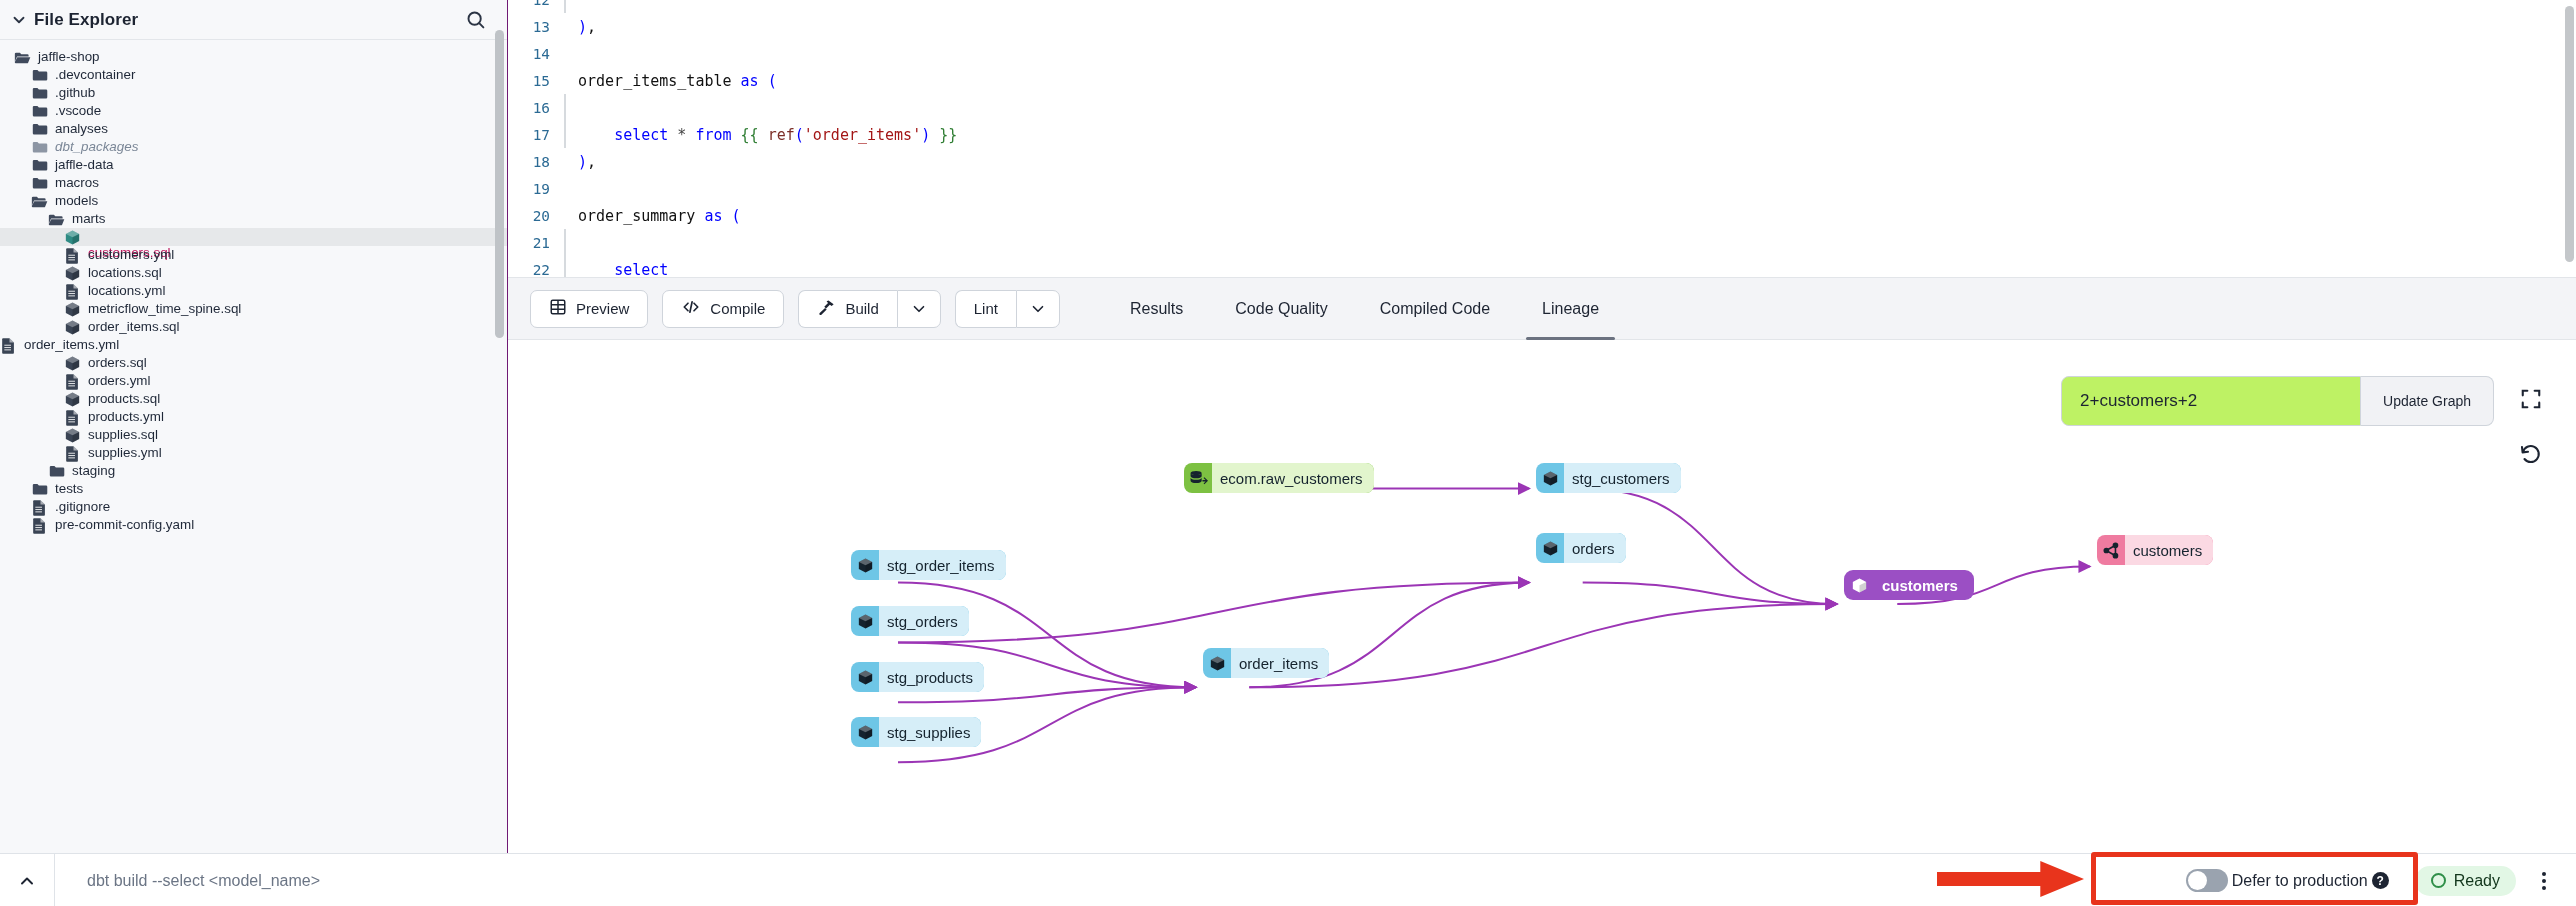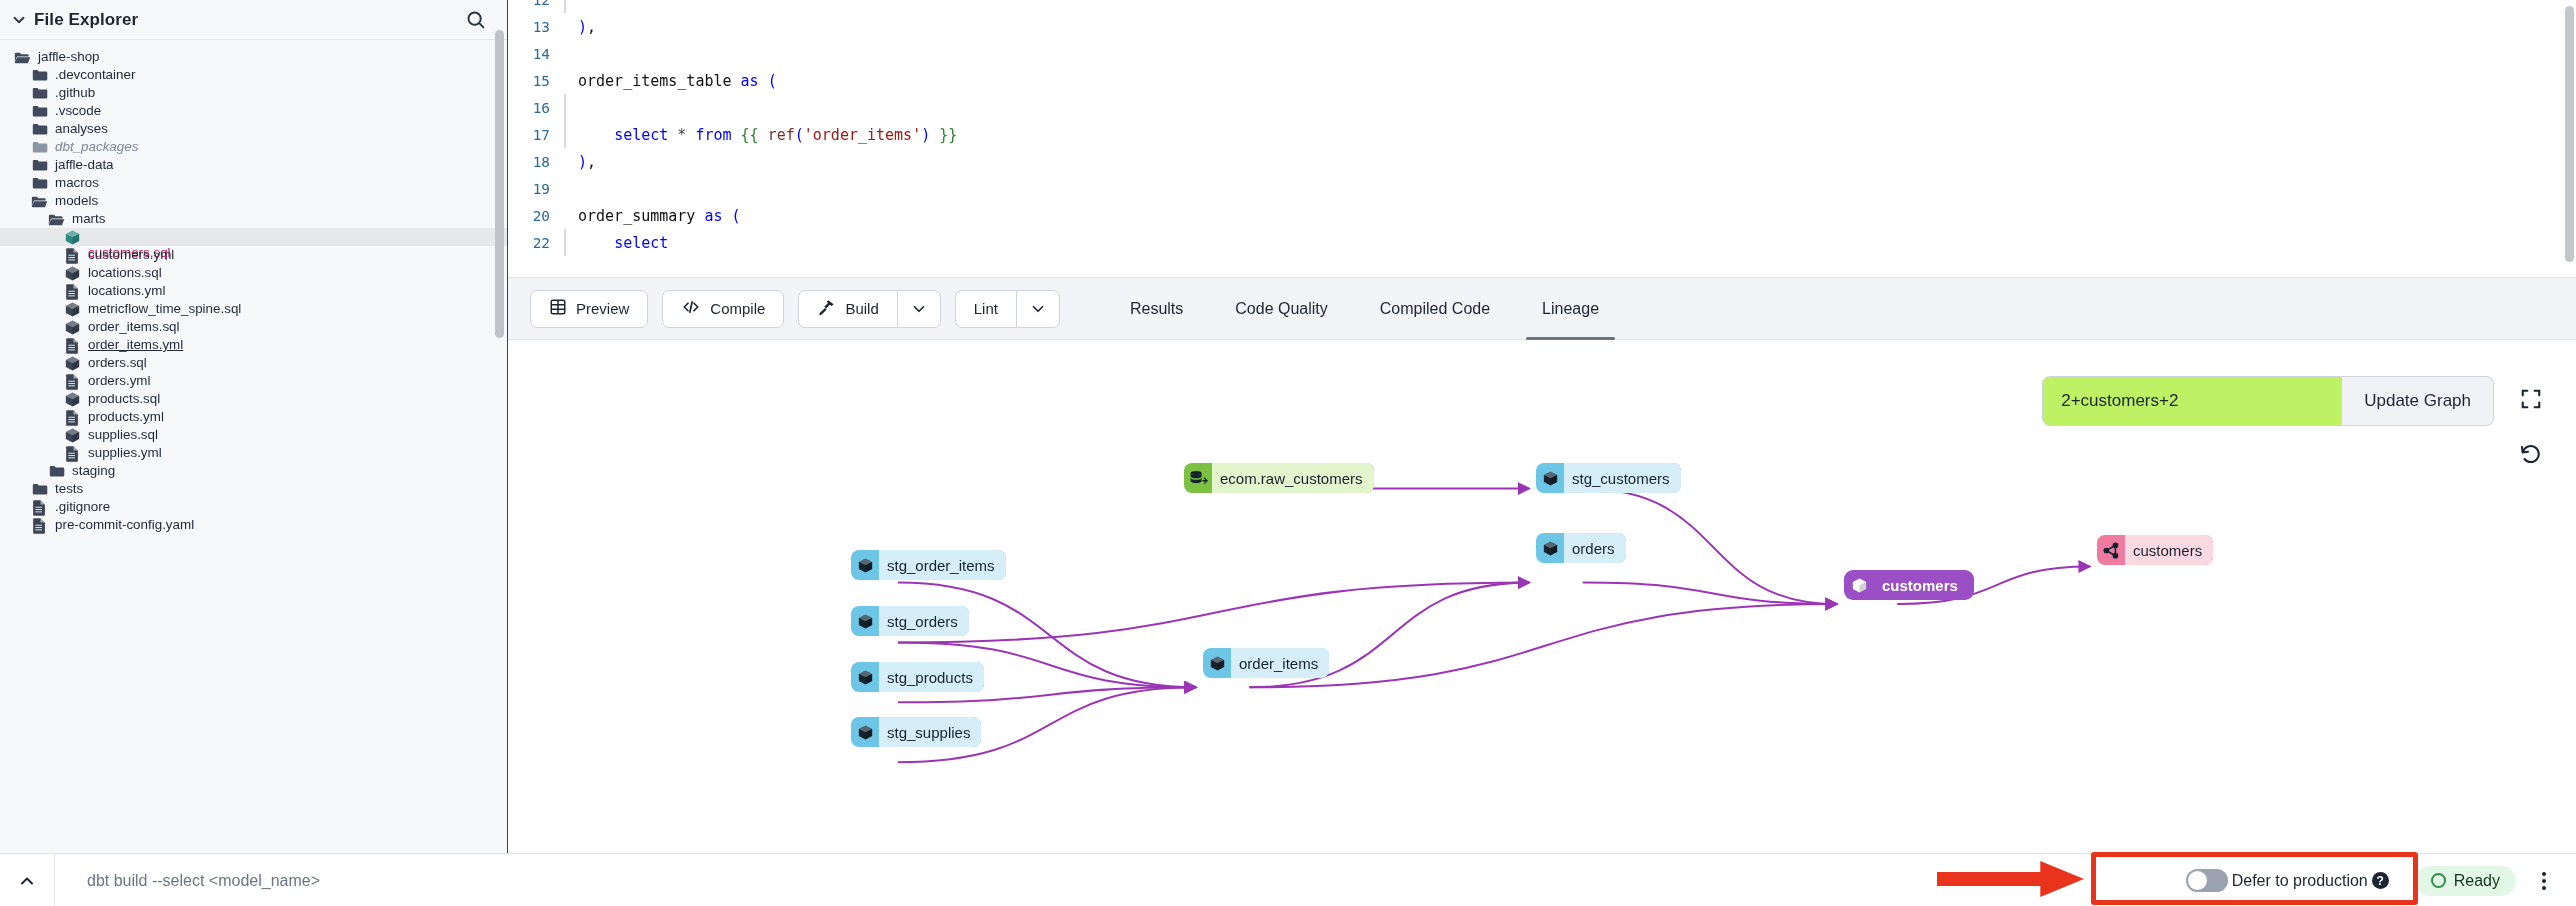--- a/index.html
+++ b/index.html
@@ -123,21 +123,21 @@
   }
   .selector-group { display: flex; align-items: stretch; }
   .selector-input {
     width: 300px; height: 50px; background: #bef264; border: 1px solid #cfd4db;
     border-radius: 8px 0 0 8px; display: flex; align-items: center; padding: 0 18px;
     font-size: 17px; color: #1d2432;
   }
   .update-btn {
     height: 50px; background: #f1f2f5; border: 1px solid #cfd4db; border-left: none;
     border-radius: 0 8px 8px 0; display: flex; align-items: center; padding: 0 22px;
-    font-size: 17px; color: #1d2432; cursor: pointer;
+    font-size: 14px; color: #1d2432; cursor: pointer;
   }
   .graph-icons { display: flex; flex-direction: column; align-items: center; gap: 22px; padding-top: 6px; }
   .gicon { width: 34px; height: 34px; display: flex; align-items: center; justify-content: center;
            color: #1d2432; cursor: pointer; }
 
   
   .node {
     position: absolute; display: flex; align-items: stretch; height: 30px;
     border-radius: 8px; font-size: 15px; white-space: nowrap; cursor: pointer;
     z-index: 3;
@@ -365,21 +365,21 @@
           <div class="tree-row" style="padding-left: 64px; height: 18px;">
             <span class="tree-icon">
               <svg width="17" height="17" viewBox="0 0 24 24">
                 <path d="M12 2.2 21.4 7v10L12 21.8 2.6 17V7Z" fill="#3a4454"></path>
                 <path d="M12 2.2 21.4 7 12 11.8 2.6 7Z" fill="#ffffff" opacity=".30"></path>
                 <path d="M12 11.8 21.4 7v10L12 21.8Z" fill="#000" opacity=".18"></path>
               </svg>
             </span>
             <span class="tree-label">order_items.sql</span>
           </div>
-          <div class="tree-row" style="padding-left: 64px; height: 18px; text-decoration: underline;">
+          <div class="tree-row" style="height: 18px;">
             <span class="tree-icon">
               <svg width="15" height="17" viewBox="0 0 18 22">
                 <path d="M2 1.6h8.3L16 7.2v13.2a1.2 1.2 0 0 1-1.2 1.2H2A1.2 1.2 0 0 1 .8 20.4V2.8A1.2 1.2 0 0 1 2 1.6Z" fill="#3a4454"></path>
                 <path d="M10.3 1.6 16 7.2h-5.7Z" fill="#ffffff" opacity=".55"></path>
                 <rect x="3.6" y="10" width="8.6" height="1.3" fill="#fff" opacity=".85"></rect>
                 <rect x="3.6" y="13" width="8.6" height="1.3" fill="#fff" opacity=".85"></rect>
                 <rect x="3.6" y="16" width="8.6" height="1.3" fill="#fff" opacity=".85"></rect>
               </svg>
             </span>
             <span class="tree-label">order_items.yml</span>
@@ -535,20 +535,25 @@
             </div>
             <div class="code-line">
               <div class="gutter">19</div>
               <div class="indent-spacer"></div>
               <div class="code-text"></div>
             </div>
             <div class="code-line">
               <div class="gutter">20</div>
               <div class="indent-spacer"></div>
               <div class="code-text">order_summary <span class="kw">as</span> <span class="kw">(</span></div>
+            </div>
+            <div class="code-line">
+              <div class="gutter">21</div>
+              <div class="indent-guide"></div>
+              <div class="code-text"></div>
             </div>
             <div class="code-line">
               <div class="gutter">22</div>
               <div class="indent-guide"></div>
               <div class="code-text">    <span class="kw">select</span></div>
             </div>
           </div>
         <div class="ed-scroll"></div>
       </div>
 

